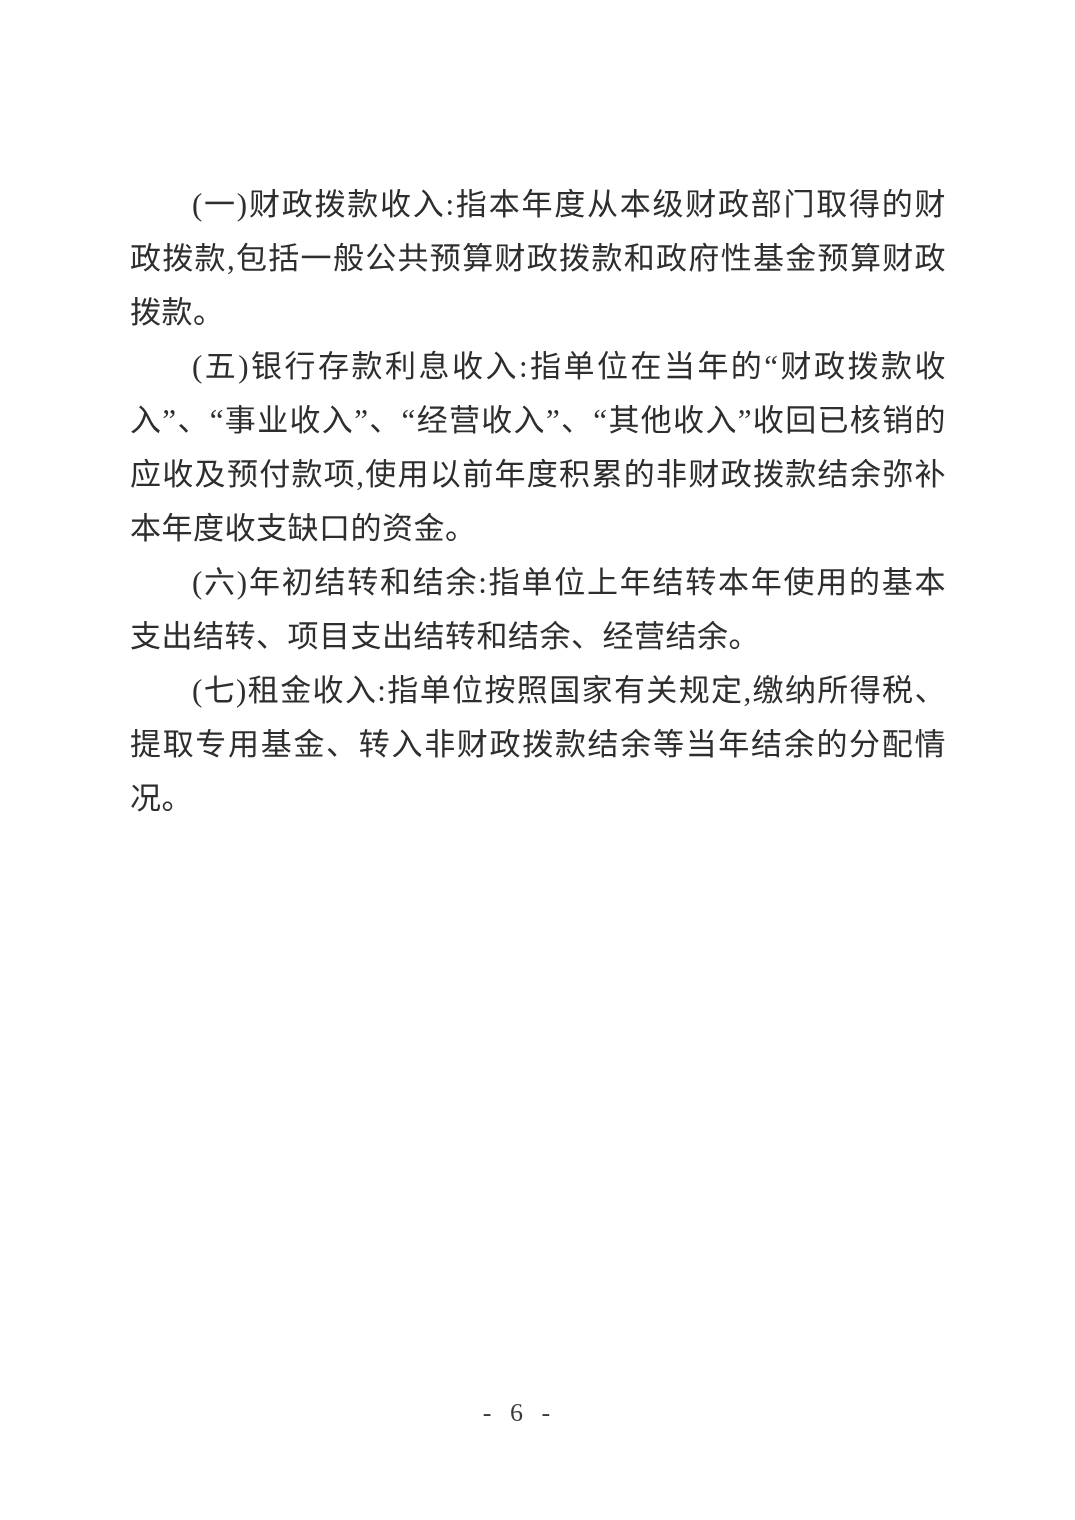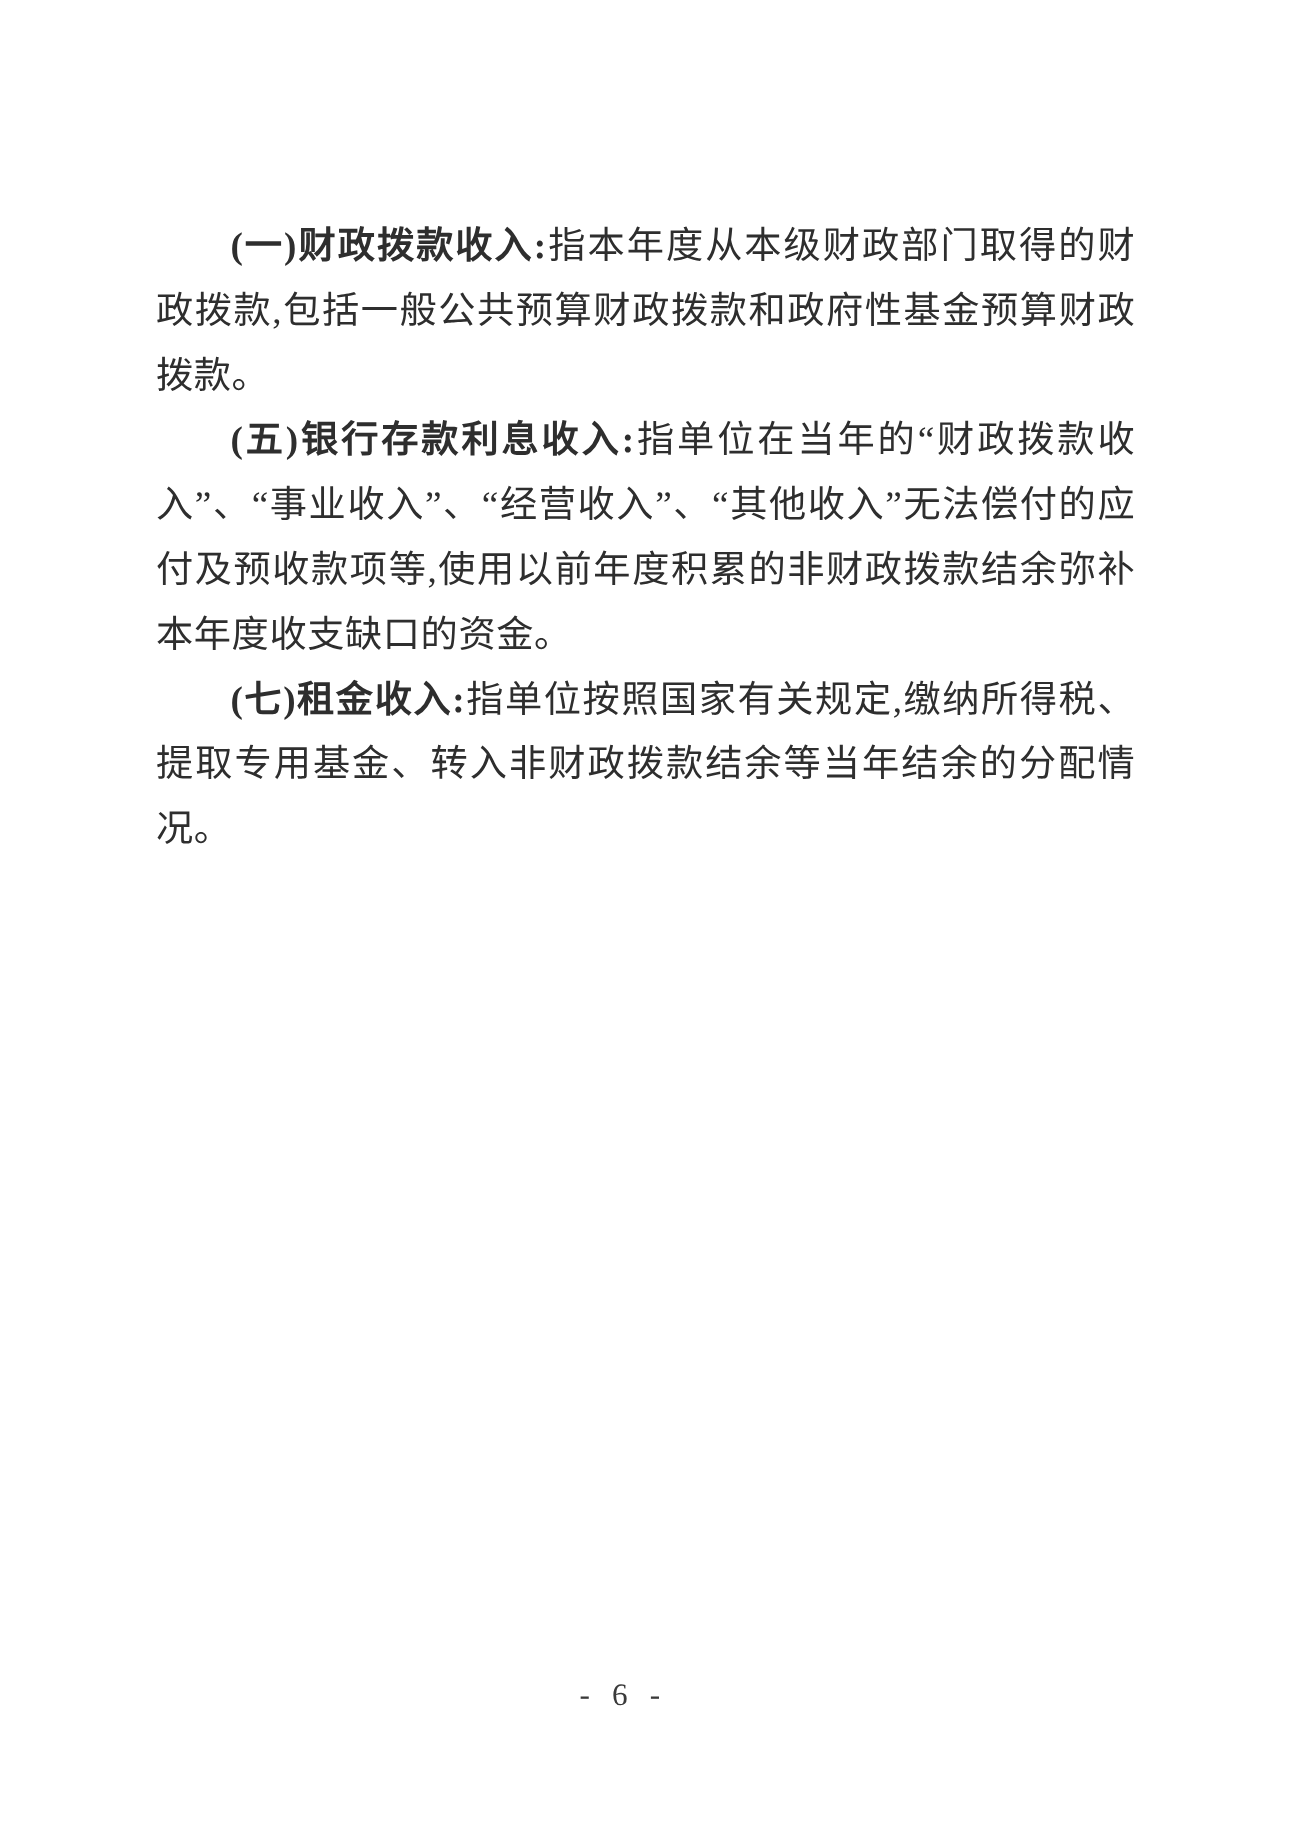--- a/index.html
+++ b/index.html
@@ -30,21 +30,21 @@
     line-height: 54px;
     text-align: justify;
     letter-spacing: 0.5px;
   }
   .para {
     margin: 0;
     text-indent: 2em;
     word-break: break-all;
   }
   .lead {
-    font-weight: bold;
+    font-weight: normal;
   }
   .page-footer {
     position: absolute;
     left: 0;
     width: 1075px;
     top: 1398px;
     text-align: center;
   }
   .page-number {
     display: inline-block;
@@ -53,19 +53,20 @@
     letter-spacing: 6px;
     transform: translateX(-18px);
   }
 </style>
 </head>
 <body>
 
 <div class="page">
   <main class="content">
     <p class="para"><span class="lead">(一)财政拨款收入:</span><span>指本年度从本级财政部门取得的财政拨款,包括一般公共预算财政拨款和政府性基金预算财政拨款。</span></p>
-    <p class="para"><span class="lead">(五)银行存款利息收入:</span><span>指单位在当年的“财政拨款收入”、“事业收入”、“经营收入”、“其他收入”无法偿付的应付及预收款项等,使用以前年度积累的非财政拨款结余弥补本年度收支缺口的资金。</span></p>
+    <p class="para"><span class="lead">(五)银行存款利息收入:</span><span>指单位在当年的“财政拨款收入”、“事业收入”、“经营收入”、“其他收入”收回已核销的应收及预付款项,使用以前年度积累的非财政拨款结余弥补本年度收支缺口的资金。</span></p>
+    <p class="para"><span class="lead">(六)年初结转和结余:</span><span>指单位上年结转本年使用的基本支出结转、项目支出结转和结余、经营结余。</span></p>
     <p class="para"><span class="lead">(七)租金收入:</span><span>指单位按照国家有关规定,缴纳所得税、提取专用基金、转入非财政拨款结余等当年结余的分配情况。</span></p>
   </main>
   <footer class="page-footer">
     <span class="page-number">- 6 -</span>
   </footer>
 </div>
 
 </body></html>

